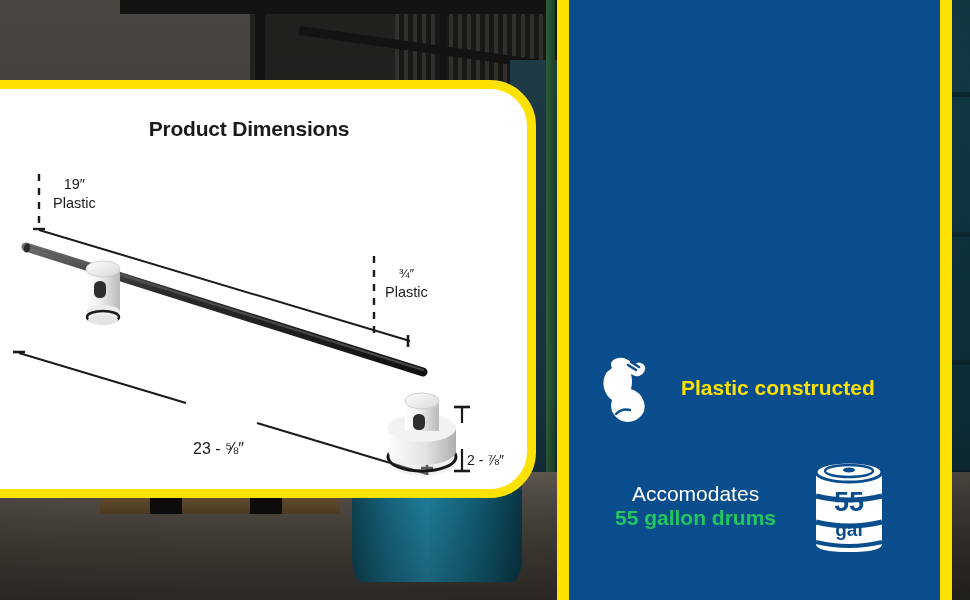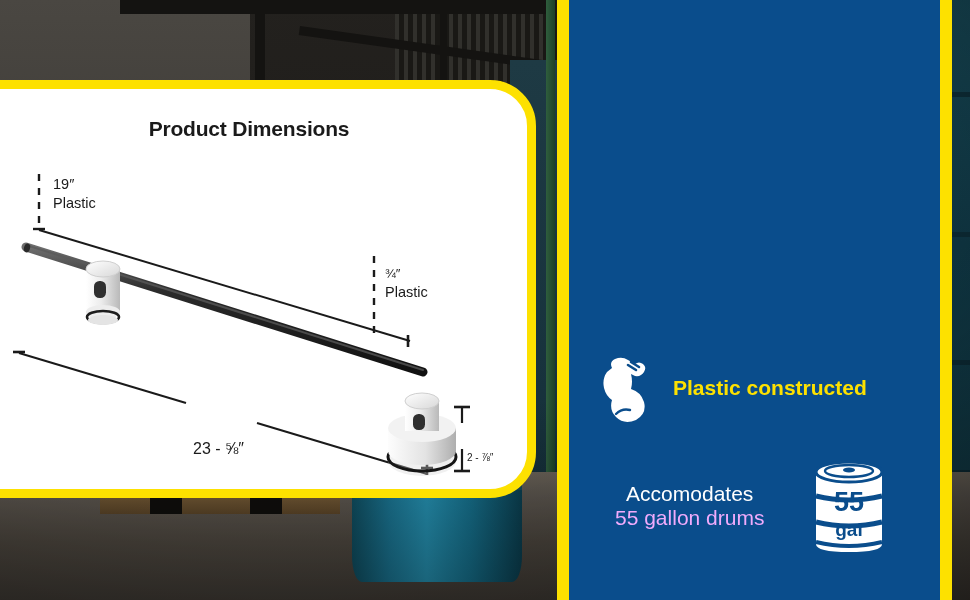--- a/index.html
+++ b/index.html
@@ -90,44 +90,45 @@
     text-align:center;
     font-size:21px; font-weight:bold; color:#1a1a1a;
     letter-spacing:-.2px;
   }
 
   
   .drawing { position:absolute; inset:0; }
   .dim-label {
     position:absolute; color:#1a1a1a; font-size:14.5px; line-height:1.28;
     white-space:nowrap;
+    text-align:center;
   }
   .dim-label .frac { font-size:13px; }
 
   
   .ystripe {
     position:absolute; top:0; width:12px; height:600px; background:#FDE100;
   }
   .bluepanel {
     position:absolute; left:569px; top:0; width:371px; height:600px;
     background:#0a4d8c;
   }
 
   .feature {
-    position:absolute; display:flex; align-items:center; gap:16px;
+    position:absolute; display:flex; align-items:center; gap:24px;
   }
   .feat-text { line-height:1.12; }
   .feat-line1 {
     font-size:21px; font-weight:bold; color:#FDE100; white-space:nowrap;
   }
   .feat-line2 {
     font-size:21px; color:#ffffff; white-space:nowrap; text-align:center;
   }
   .feat2-line1 { font-size:21px; color:#ffffff; white-space:nowrap; text-align:center; }
-  .feat2-line2 { font-size:21px; font-weight:normal; color:#f0abfc; white-space:nowrap; }
+  .feat2-line2 { font-size:21px; font-weight:bold; color:#22c55e; white-space:nowrap; }
   .icon-svg { display:block; }
 </style>
 </head>
 <body>
 
 <div class="stage">
 
   <div class="bg">
     <div class="bg-wallL"></div>
     <div class="bg-wallDark"></div>
@@ -235,21 +236,21 @@
       <span>Plastic</span>
     </div>
 
     <div class="dim-label" style="left:392px; top:175px;">
       <span class="frac">¾″</span><br>
       <span>Plastic</span>
     </div>
 
     <div class="dim-label" style="left:200px; top:350px; font-size:16px;">23 - ⅝″</div>
 
-    <div class="dim-label" style="left:474px; top:363px; font-size:10px;">2 - ⅞″</div>
+    <div class="dim-label" style="left:474px; top:363px; font-size:14px;">2 - ⅞″</div>
   </div>
 
   <div class="ystripe" style="left:557px;"></div>
   <div class="ystripe" style="left:940px;"></div>
 
   <div class="bluepanel">
 
     <div class="feature" style="left:26px; top:352px;">
       <svg class="icon-svg" width="62" height="72" viewBox="0 0 62 72">
         <path d="M17 16 Q14 10 20 7 Q27 4 33 8 L40 12 Q44 9 48 12 Q52 15 49 20
@@ -257,21 +258,21 @@
                  Q29 73 21 65 Q14 58 17 48 Q11 44 9 36 Q7 27 12 20 Z" fill="#ffffff"></path>
         <path d="M36 10 L44 15" stroke="#0a4d8c" stroke-width="2.6" stroke-linecap="round"></path>
         <path d="M33 13 L41 18" stroke="#0a4d8c" stroke-width="2.6" stroke-linecap="round"></path>
         <path d="M21 62 Q27 56 35 58" stroke="#0a4d8c" stroke-width="2.4" fill="none" stroke-linecap="round"></path>
       </svg>
       <div class="feat-text">
         <div class="feat-line1">Plastic constructed</div>
       </div>
     </div>
 
-    <div class="feature" style="left:46px; top:456px; gap:44px;">
+    <div class="feature" style="left:46px; top:456px; gap:32px;">
       <div class="feat-text">
         <div class="feat2-line1">Accomodates</div>
         <div class="feat2-line2">55 gallon drums</div>
       </div>
       <svg class="icon-svg" width="82" height="100" viewBox="0 0 82 100">
 
         <path d="M8 16 L8 88 Q8 96 41 96 Q74 96 74 88 L74 16 Z" fill="#ffffff"></path>
 
         <ellipse cx="41" cy="16" rx="33" ry="10" fill="#ffffff" stroke="#0a4d8c" stroke-width="3"></ellipse>
         <ellipse cx="41" cy="15" rx="24" ry="6" fill="none" stroke="#0a4d8c" stroke-width="2.4"></ellipse>

